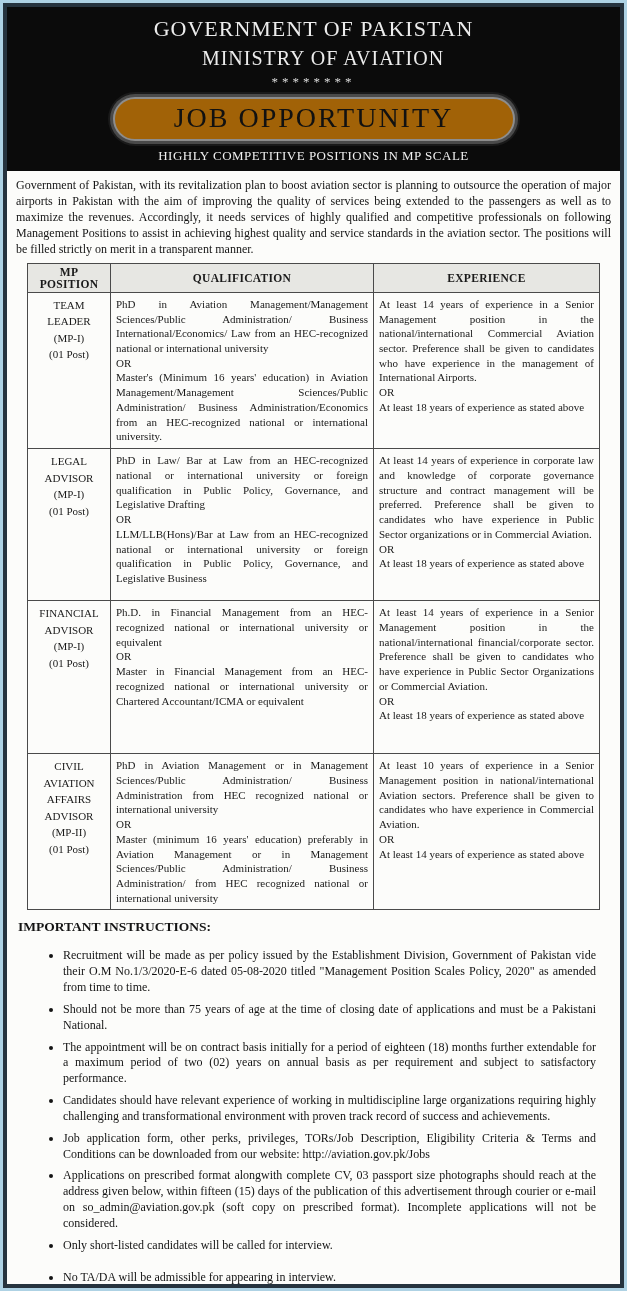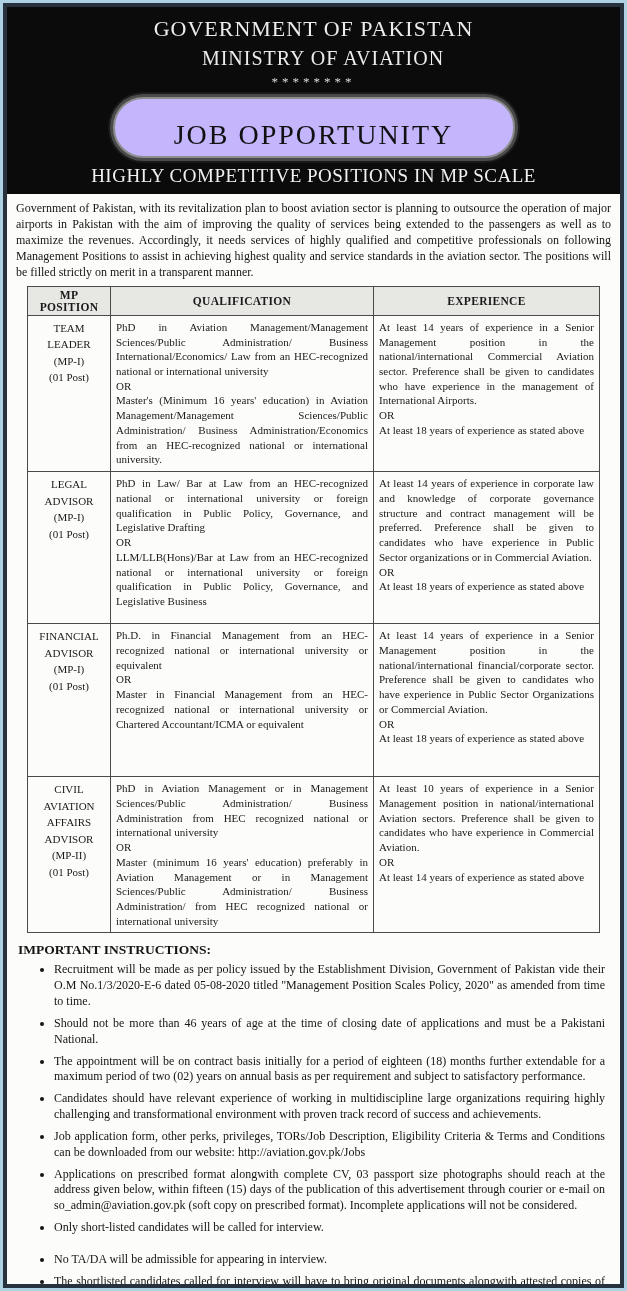--- a/index.html
+++ b/index.html
@@ -20,28 +20,28 @@
   }
   
   .header-block {
     background:#0b0b0b; color:#ececec;
     text-align:center; padding:9px 0 7px;
   }
   .govt { font-size:22px; letter-spacing:1px; }
   .ministry { font-size:20px; letter-spacing:1px; margin-top:5px;padding-left:19px; }
   .stars { font-size:13px; letter-spacing:4px; margin-top:4px; color:#dddddd; }
   .pill {
-    background:#c4b5fd; color:#111111;
+    background:#a16207; color:#111111;
     width:402px; margin:7px auto 7px;
-    border-radius:30px; padding:20px 0 5px;
+    border-radius:30px; padding:3px 0 5px;
     font-size:28px; letter-spacing:2px;
     border:2px solid #8d8d8d;
     box-shadow:0 0 0 3px #4a4a4a, 0 0 0 5px #1a1a1a;
   }
-  .subtitle { font-size:19px; letter-spacing:.5px; color:#f0f0f0; }
+  .subtitle { font-size:13px; letter-spacing:.5px; color:#f0f0f0; }
   
   .intro {
     margin:7px 9px 5px; font-size:12px; line-height:1.33;
     text-align:justify; color:#151515;
   }
   
   table.positions {
     border-collapse:collapse; table-layout:fixed;
     margin:0 auto; width:572px; font-size:11px; color:#1a1a1a;
   }
@@ -54,21 +54,21 @@
   td.cell-position { text-align:center; line-height:1.5; }
   td.cell-qual div, td.cell-exp div { text-align:justify; line-height:1.34; }
   td.cell-qual div.or-line, td.cell-exp div.or-line { text-align:left; }
   tbody tr:nth-child(1){ height:141px; }
   tbody tr:nth-child(2){ height:152px; }
   tbody tr:nth-child(3){ height:153px; }
   tbody tr:nth-child(4){ height:155px; }
   
   .instructions { margin:9px 11px 0; color:#141414; }
   .instr-title { font-weight:bold; font-size:13.5px; }
-  .instructions ul { margin:4px; padding-left:32px; }
+  .instructions ul { margin:13px; padding-left:32px; }
   .instructions li {
     font-size:12px; line-height:1.32; text-align:justify; margin-bottom:6px;
   }
   ul.second-group { margin-top:16px; }
   
   .footer-block {
     margin:auto 5px 5px; background:#0b0b0b; color:#f2f2f2;
     text-align:center; padding:10px 0 12px;
   }
 </style>
@@ -167,21 +167,21 @@
             <div>At least 14 years of experience as stated above</div>
           </td>
         </tr>
       </tbody>
   </table>
 
   <div class="instructions">
     <div class="instr-title">IMPORTANT INSTRUCTIONS:</div>
     <ul id="bullets1">
         <li>Recruitment will be made as per policy issued by the Establishment Division, Government of Pakistan vide their O.M No.1/3/2020-E-6 dated 05-08-2020 titled "Management Position Scales Policy, 2020" as amended from time to time.</li>
-        <li>Should not be more than 46 years of age at the time of closing date of applications and must be a Pakistani National.</li>
+        <li>Should not be more than 75 years of age at the time of closing date of applications and must be a Pakistani National.</li>
         <li>The appointment will be on contract basis initially for a period of eighteen (18) months further extendable for a maximum period of two (02) years on annual basis as per requirement and subject to satisfactory performance.</li>
         <li>Candidates should have relevant experience of working in multidiscipline large organizations requiring highly challenging and transformational environment with proven track record of success and achievements.</li>
         <li>Job application form, other perks, privileges, TORs/Job Description, Eligibility Criteria &amp; Terms and Conditions can be downloaded from our website: http://aviation.gov.pk/Jobs</li>
         <li>Applications on prescribed format alongwith complete CV, 03 passport size photographs should reach at the address given below, within fifteen (15) days of the publication of this advertisement through courier or e-mail on so_admin@aviation.gov.pk (soft copy on prescribed format). Incomplete applications will not be considered.</li>
         <li>Only short-listed candidates will be called for interview.</li>
       </ul>
     <ul id="bullets2" class="second-group">
         <li>No TA/DA will be admissible for appearing in interview.</li>
         <li>The shortlisted candidates called for interview will have to bring original documents alongwith attested copies of testimonials / experience certificates.</li>
       </ul>

